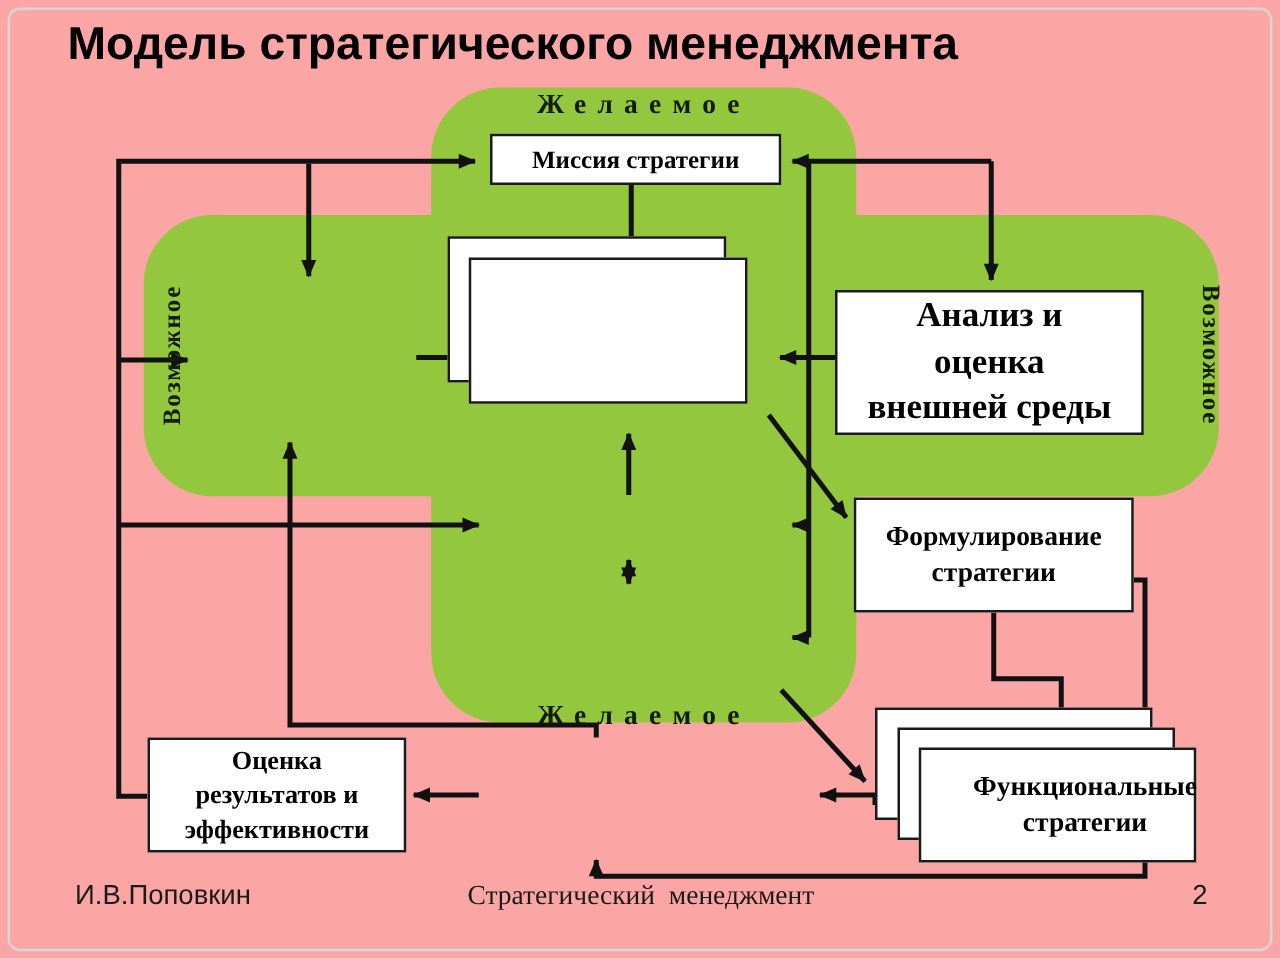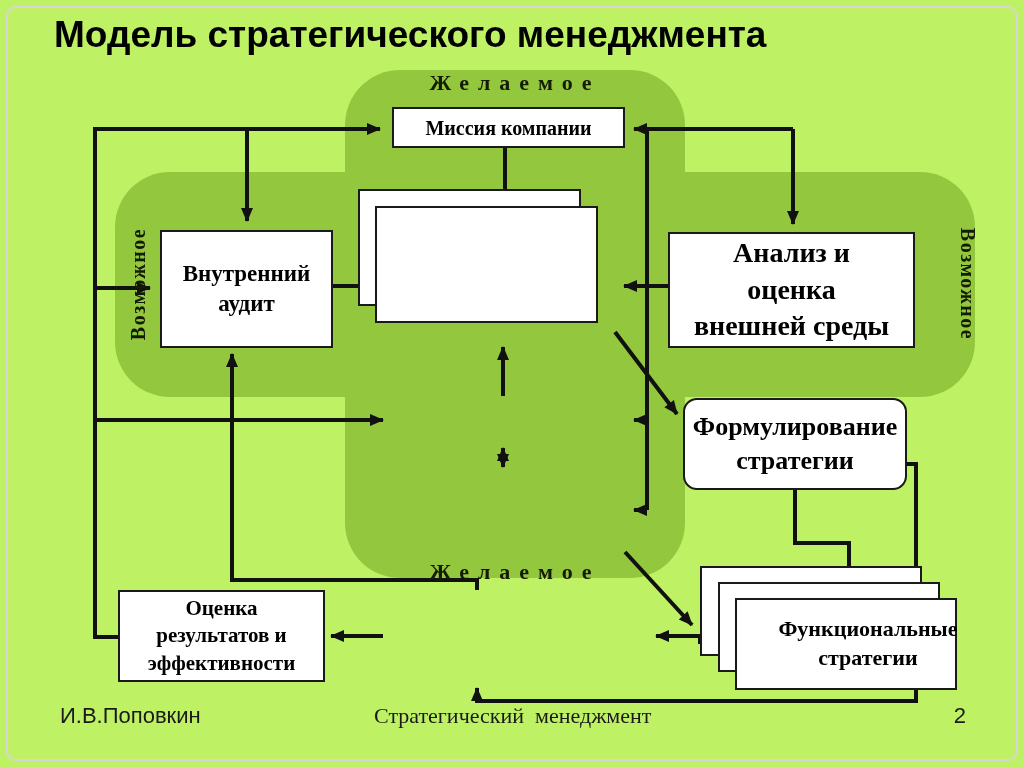--- a/index.html
+++ b/index.html
@@ -1,16 +1,16 @@
 <!DOCTYPE html>
 <html style="--green: #93c83e;"><head>
 <meta charset="utf-8">
 <style>
   html,body{margin:0;padding:0;background:#ffffff;}
-  #slide{position:relative;width:1024px;height:767px;background:#bef264;overflow:hidden;
+  #slide{position:relative;width:1024px;height:767px;background:#fca5a5;overflow:hidden;
          font-family:"Liberation Serif","DejaVu Serif",serif;}
   #frame{position:absolute;inset:6px;border:2px solid #d6d6d6;border-radius:10px;pointer-events:none;}
   .title{position:absolute;left:54px;top:14px;width:920px;
          font-family:"Liberation Sans","DejaVu Sans",sans-serif;
          font-weight:bold;font-size:37px;color:#000;letter-spacing:0px;}
   .green{position:absolute;background:var(--green,#93c83e);border-radius:55px;}
   #green-v{left:345px;top:70px;width:340px;height:508px;}
   #green-h{left:115px;top:172px;width:860px;height:225px;}
   #lines{position:absolute;left:0;top:0;pointer-events:none;}
   .box{position:absolute;background:#fff;border:2px solid #1a1a1a;box-sizing:border-box;
@@ -70,27 +70,25 @@
   <div class="zone zone-h" style="left:345px;top:70px;width:340px;">Желаемое</div>
   <div class="zone zone-h" style="left:345px;top:559px;width:340px;">Желаемое</div>
   <div class="zone zone-v" style="left:50px;top:271px;transform:rotate(-90deg);">Возможное</div>
   <div class="zone zone-v" style="left:876px;top:271px;transform:rotate(90deg);">Возможное</div>
 
   <div class="shadowbox" style="left:358px;top:189px;width:223px;height:117px;"></div>
   <div class="shadowbox" style="left:375px;top:206px;width:223px;height:117px;"></div>
   <div class="shadowbox" style="left:700px;top:566px;width:222px;height:90px;"></div>
   <div class="shadowbox" style="left:718px;top:582px;width:222px;height:90px;"></div>
 
-  <div class="box" style="left:392px;top:107px;width:233px;height:41px;font-size:20px;">Миссия компании</div>
-  <div class="box" style="left:160px;top:230px;width:173px;height:118px;font-size:23px;">Внутренний
-аудит</div>
+  <div class="box" style="left:392px;top:107px;width:233px;height:41px;font-size:20px;">Миссия стратегии</div>
   <div class="box" style="left:668px;top:232px;width:247px;height:116px;font-size:28px;">Анализ и
 оценка
 внешней среды</div>
-  <div class="box" style="left:683px;top:398px;width:224px;height:92px;font-size:26px;border-radius:14px;">Формулирование
+  <div class="box" style="left:683px;top:398px;width:224px;height:92px;font-size:22px;">Формулирование
 стратегии</div>
   <div class="box" style="left:118px;top:590px;width:207px;height:92px;font-size:21px;">Оценка
 результатов и
 эффективности</div>
   <div class="box" style="left:735px;top:598px;width:222px;height:92px;font-size:22px;padding-left:44px;">Функциональные
 стратегии</div>
 
   <div class="footer" style="left:60px;top:703px;">И.В.Поповкин</div>
   <div class="footer" style="left:374px;top:703px;font-family:Liberation Serif, serif;">Стратегический  менеджмент</div>
   <div class="footer" style="right:58px;top:703px;">2</div>

